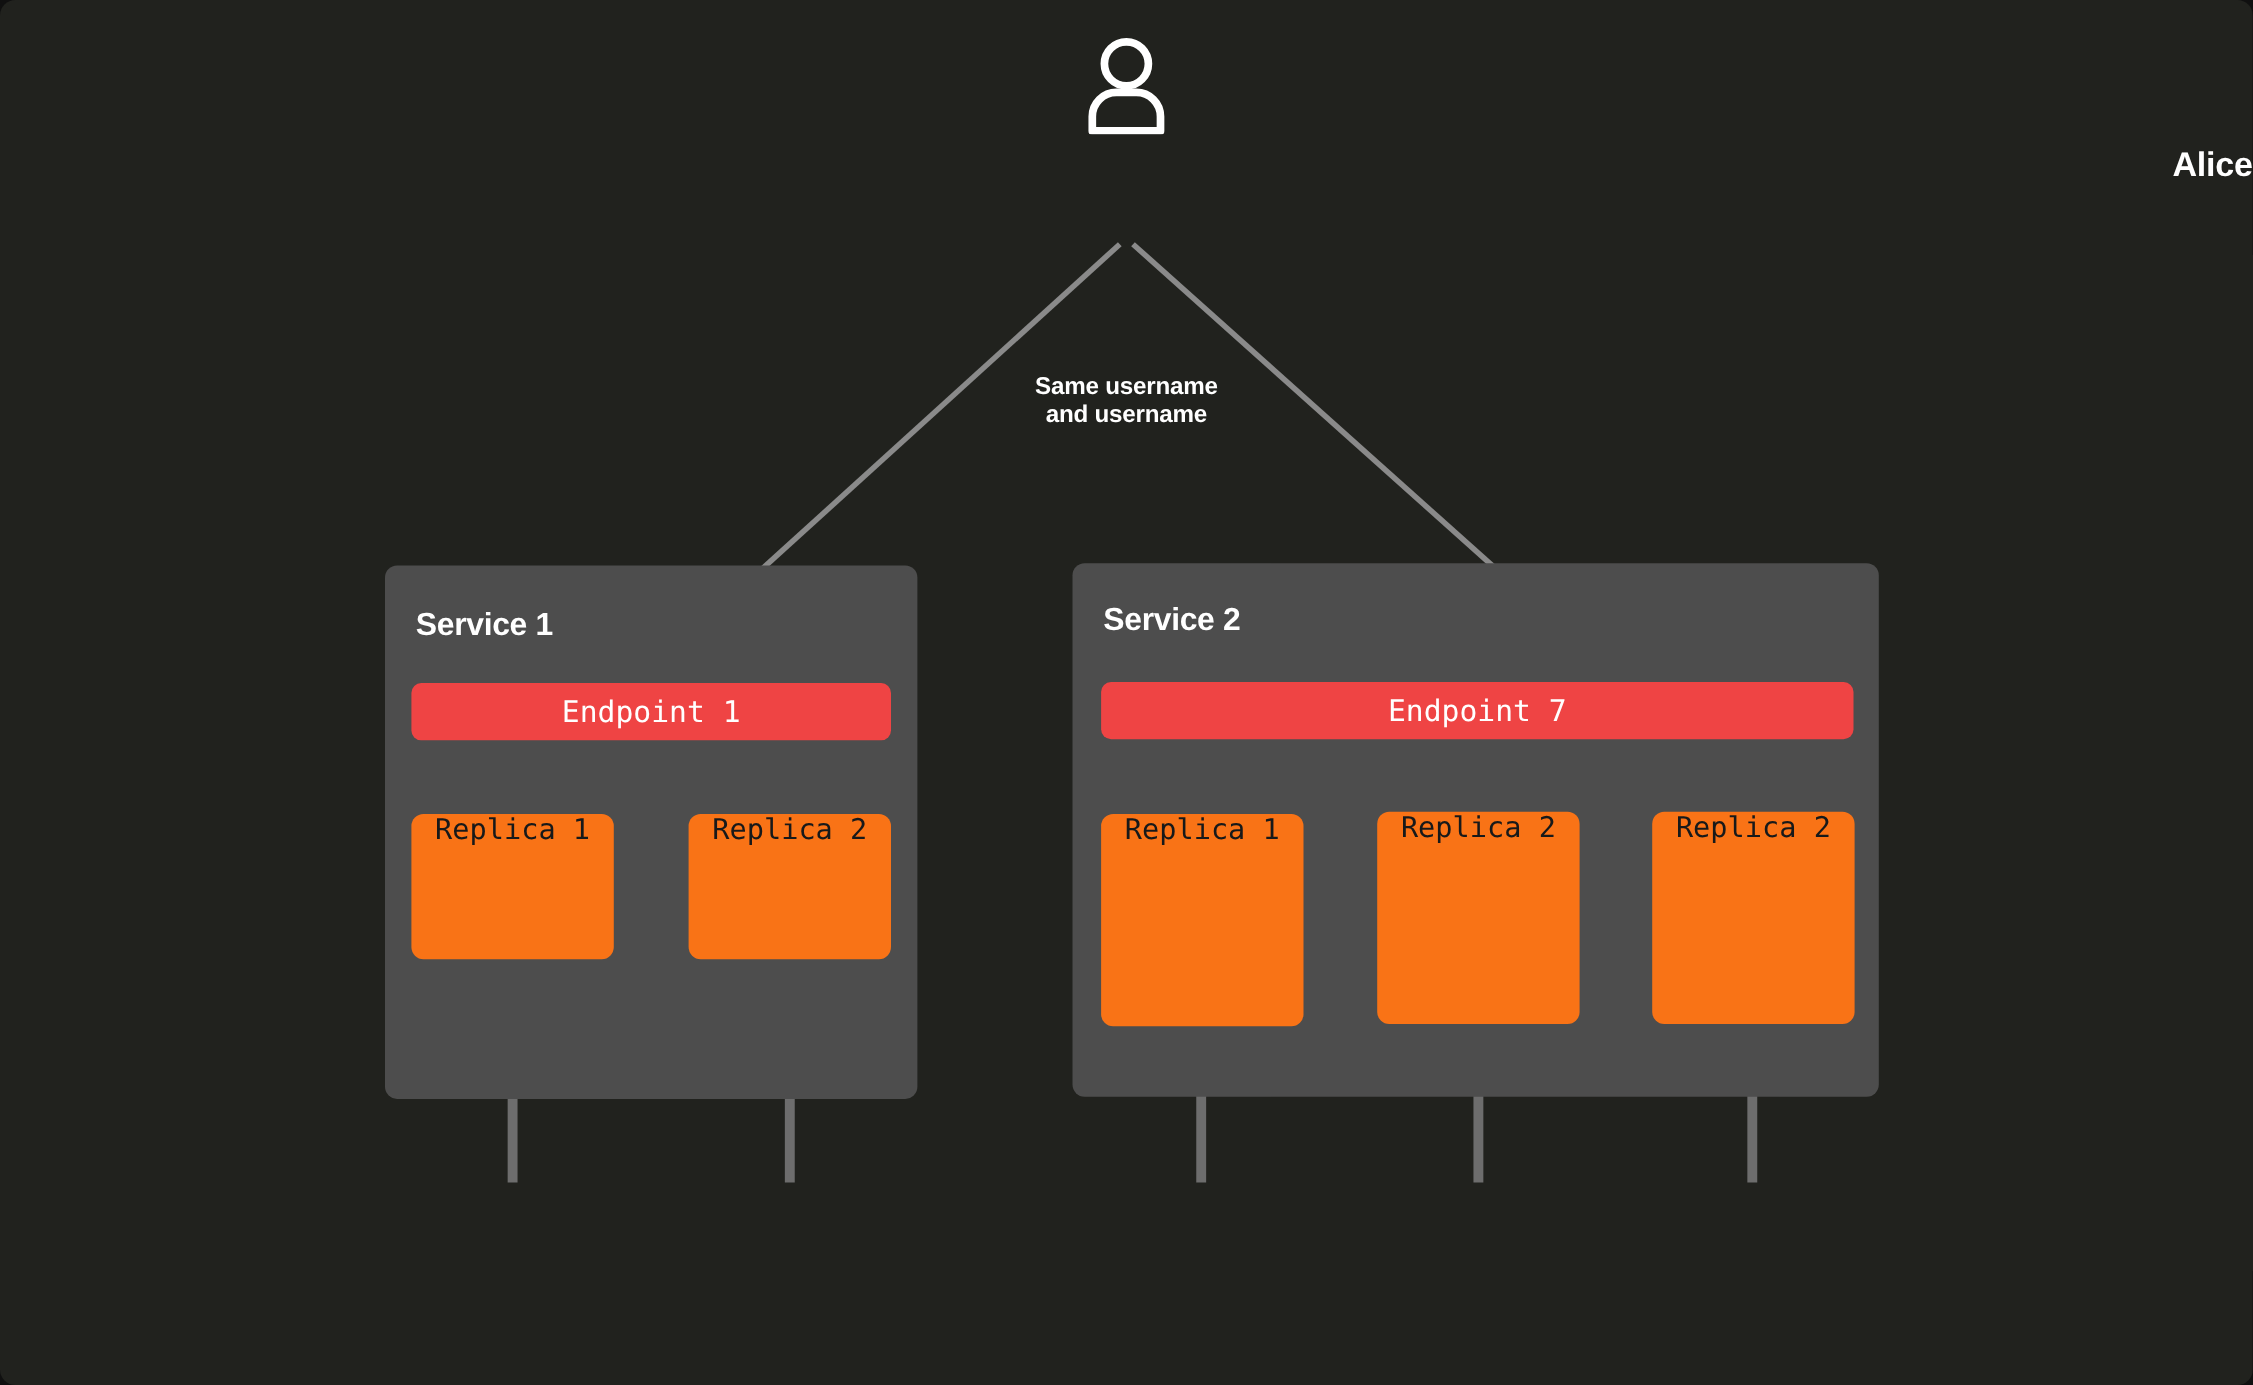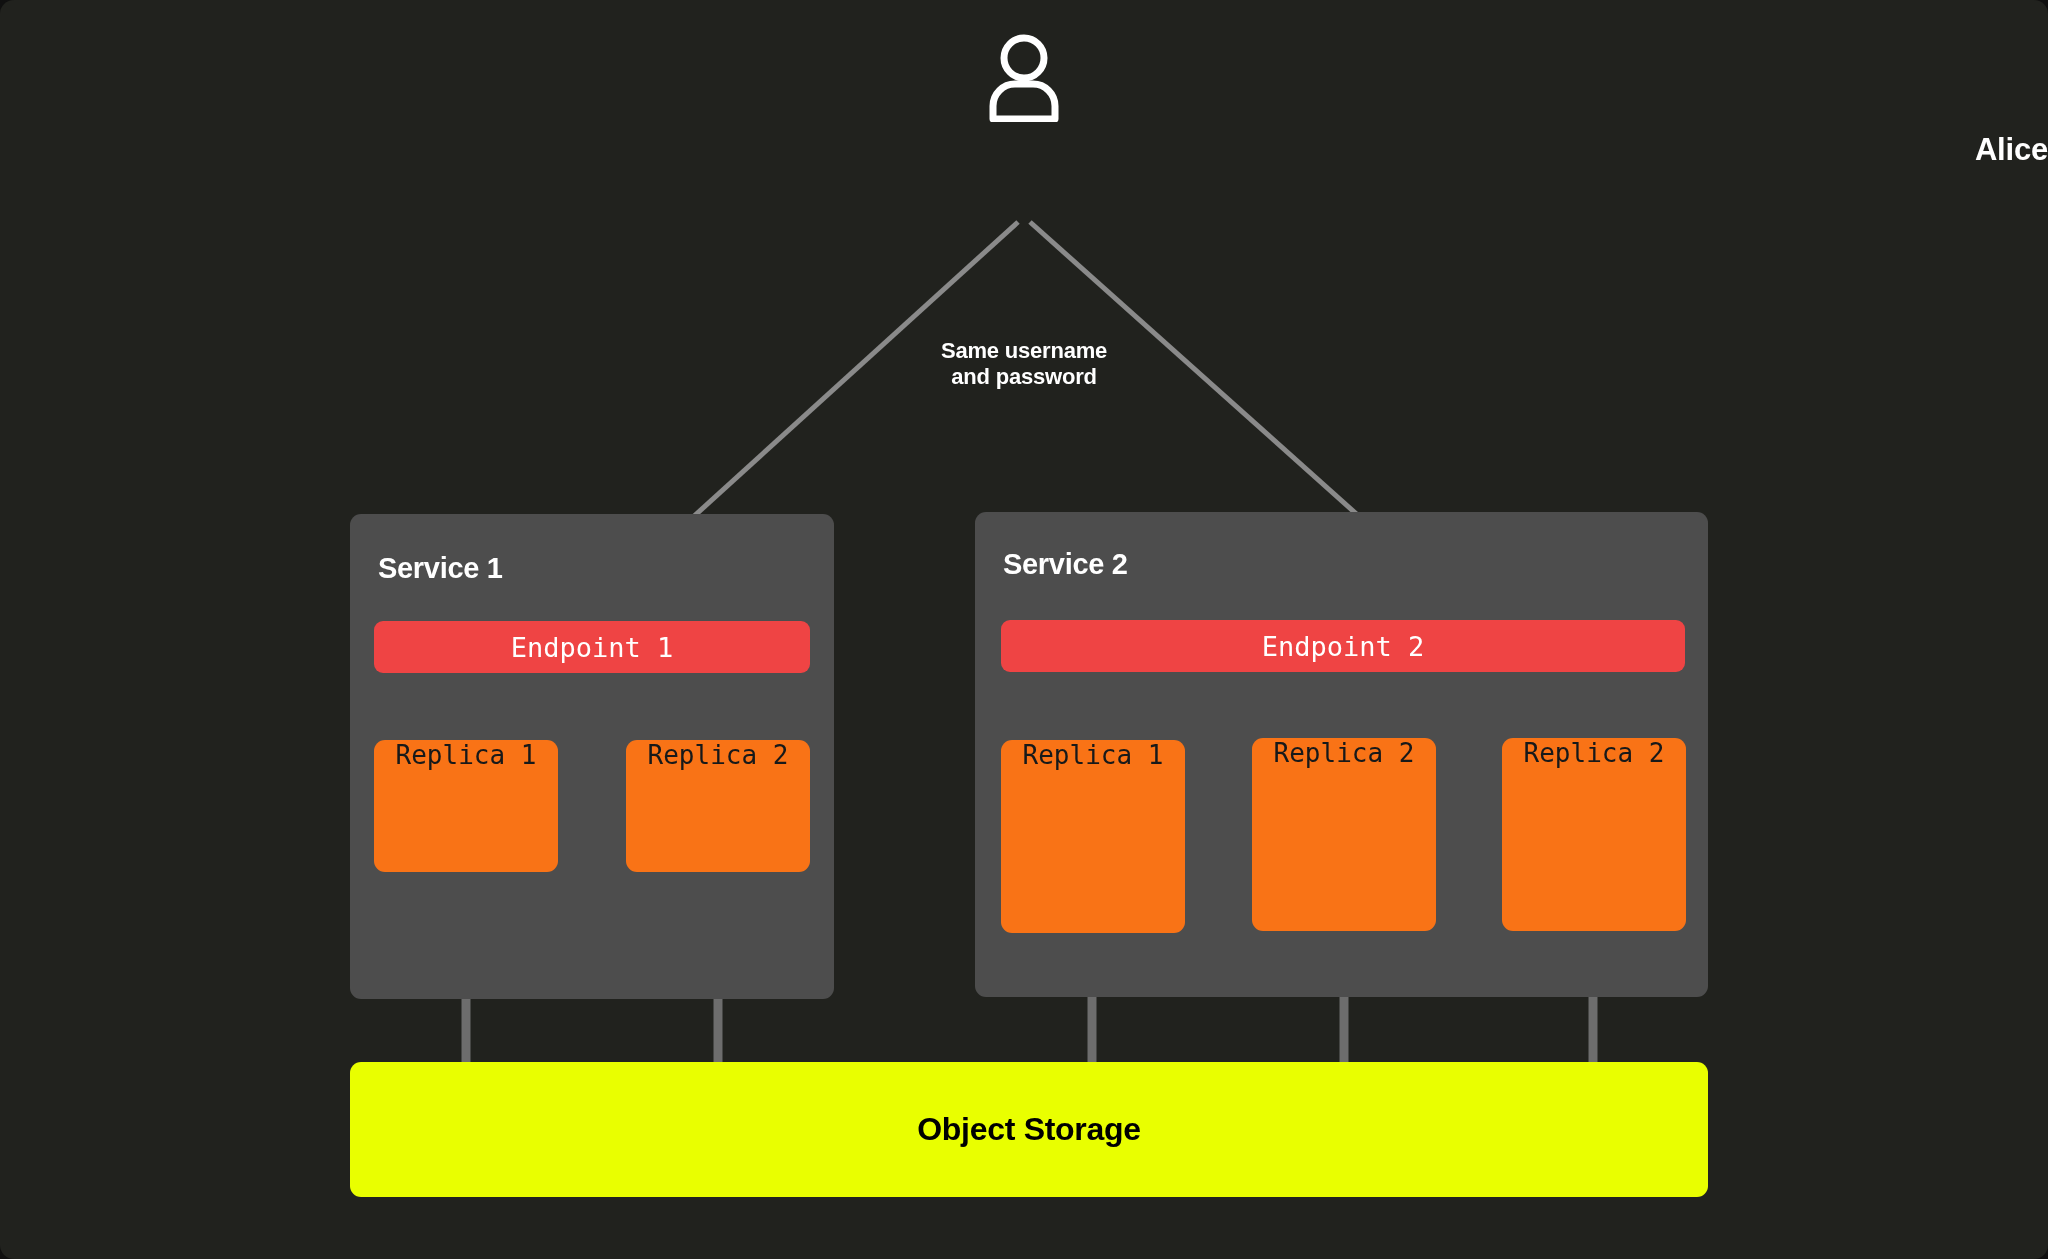--- a/index.html
+++ b/index.html
@@ -141,21 +141,21 @@
   <div class="actor">
     <svg class="actor-icon" width="82" height="92" viewBox="0 0 82 92" xmlns="http://www.w3.org/2000/svg">
       <circle cx="41" cy="28" r="20" fill="none" stroke="#ffffff" stroke-width="7"></circle>
       <path d="M10 89 L10 76 A22 22 0 0 1 32 54 L50 54 A22 22 0 0 1 72 76 L72 89 Z" fill="none" stroke="#ffffff" stroke-width="7" stroke-linejoin="round"></path>
     </svg>
     <div class="actor-label">Alice</div>
   </div>
 
   <div class="edge-note">
     <div>Same username</div>
-    <div>and password</div>
+    <div>and username</div>
   </div>
 
   <div class="service" style="left:350px; top:514px; width:484px; height:485px;">
     <div class="service-title" style="top:38px;">Service 1</div>
   </div>
 
   <div class="endpoint" style="left:374px; top:621px; width:436px; height:52px;">
     <span class="endpoint-label">Endpoint 1</span>
   </div>
 
@@ -164,30 +164,27 @@
   </div>
   <div class="replica" style="left:626px; top:740px; width:184px; height:132px;">
     <span class="replica-label">Replica 2</span>
   </div>
 
   <div class="service" style="left:975px; top:512px; width:733px; height:485px;">
     <div class="service-title" style="top:36px;">Service 2</div>
   </div>
 
   <div class="endpoint" style="left:1001px; top:620px; width:684px; height:52px;">
-    <span class="endpoint-label">Endpoint 2</span>
+    <span class="endpoint-label">Endpoint 7</span>
   </div>
 
   <div class="replica" style="left:1001px; top:740px; width:184px; height:193px;">
     <span class="replica-label">Replica 1</span>
   </div>
   <div class="replica" style="left:1252px; top:738px; width:184px; height:193px;">
     <span class="replica-label">Replica 2</span>
   </div>
   <div class="replica" style="left:1502px; top:738px; width:184px; height:193px;">
     <span class="replica-label">Replica 2</span>
   </div>
 
-  <div class="storage" style="left:350px; top:1062px; width:1358px; height:135px; background:#e9ff00;">
-    <span class="storage-label">Object Storage</span>
-  </div>
 
 </div>
 
 </body></html>

